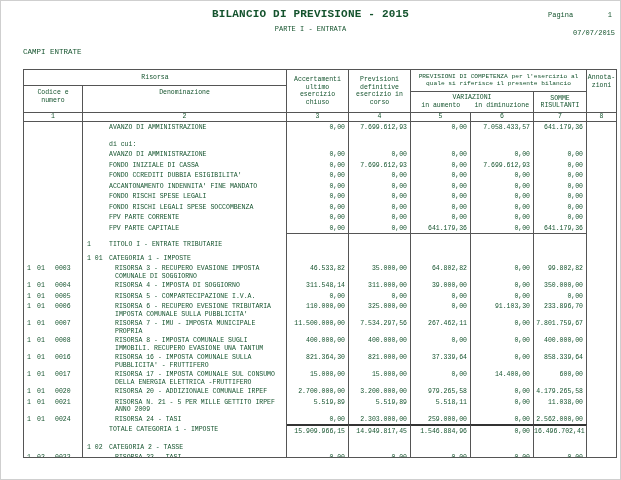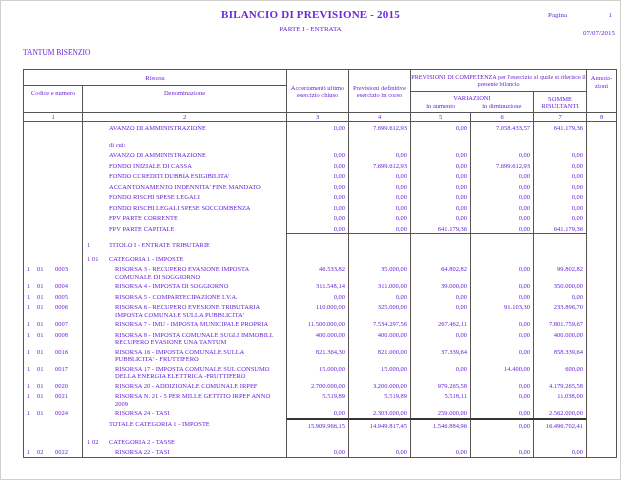--- a/index.html
+++ b/index.html
@@ -1,17 +1,17 @@
 <!DOCTYPE html>
 <html><head>
 <meta charset="utf-8">
 <style>
   html,body{margin:0;padding:0;background:#e8e8e8;}
   #page{position:relative;width:621px;height:480px;background:#ffffff;border:1px solid #cfcfcf;
-        box-sizing:border-box;font-family:Liberation Serif, serif;color:#6d28d9;overflow:hidden;}
+        box-sizing:border-box;font-family:Liberation Mono, monospace;color:#14532d;overflow:hidden;}
   :root{--bc:#555;}
   .abs{position:absolute;}
   #doc-title{left:0;right:0;top:7px;text-align:center;font-size:11px;font-weight:bold;letter-spacing:.2px;}
   #doc-subtitle{left:0;right:0;top:24px;text-align:center;font-size:7px;}
   #pagina-label{left:547px;top:10px;font-size:7px;}
   #pagina-num{right:8px;top:10px;font-size:7px;}
   #doc-date{right:5px;top:28px;font-size:7px;}
   #entity{left:22px;top:47px;font-size:7.5px;}
 
   #tbl{position:absolute;left:22px;top:68px;width:594px;height:389px;box-sizing:border-box;
@@ -72,21 +72,21 @@
 </style>
 </head>
 <body>
 
 <div id="page">
   <div class="abs" id="doc-title">BILANCIO DI PREVISIONE - 2015</div>
   <div class="abs" id="doc-subtitle">PARTE I - ENTRATA</div>
   <div class="abs" id="pagina-label">Pagina</div>
   <div class="abs" id="pagina-num">1</div>
   <div class="abs" id="doc-date">07/07/2015</div>
-  <div class="abs" id="entity">TANTUM BISENZIO</div>
+  <div class="abs" id="entity">CAMPI ENTRATE</div>
 
   <div id="tbl">
     <div class="hupper">
       <div class="hg-risorsa">
         <div class="h-risorsa">Risorsa</div>
         <div class="h-low">
           <div class="h-codice">Codice e numero</div>
           <div class="h-den">Denominazione</div>
         </div>
       </div>

